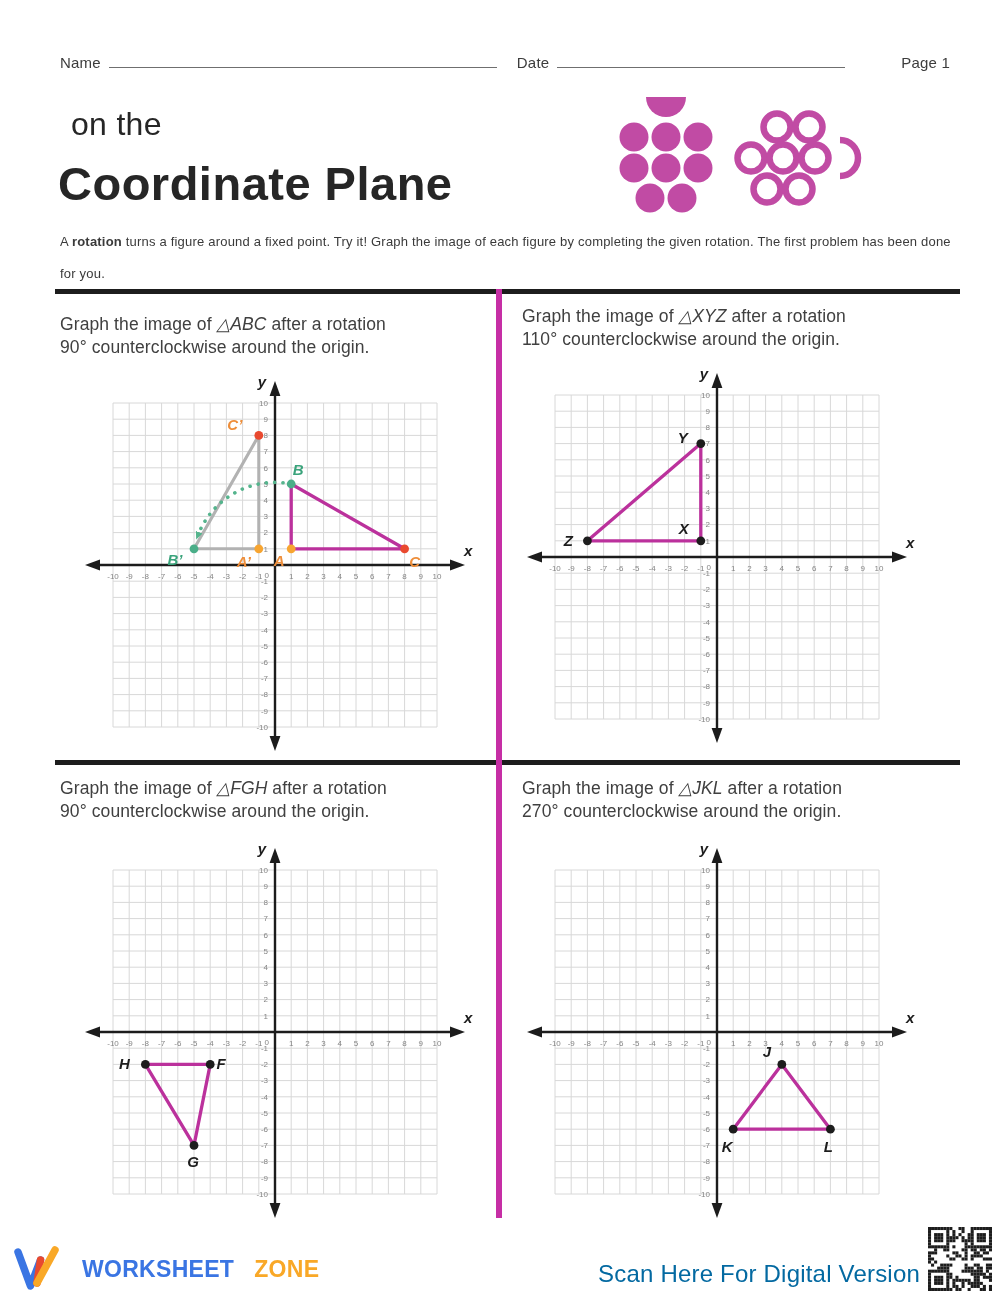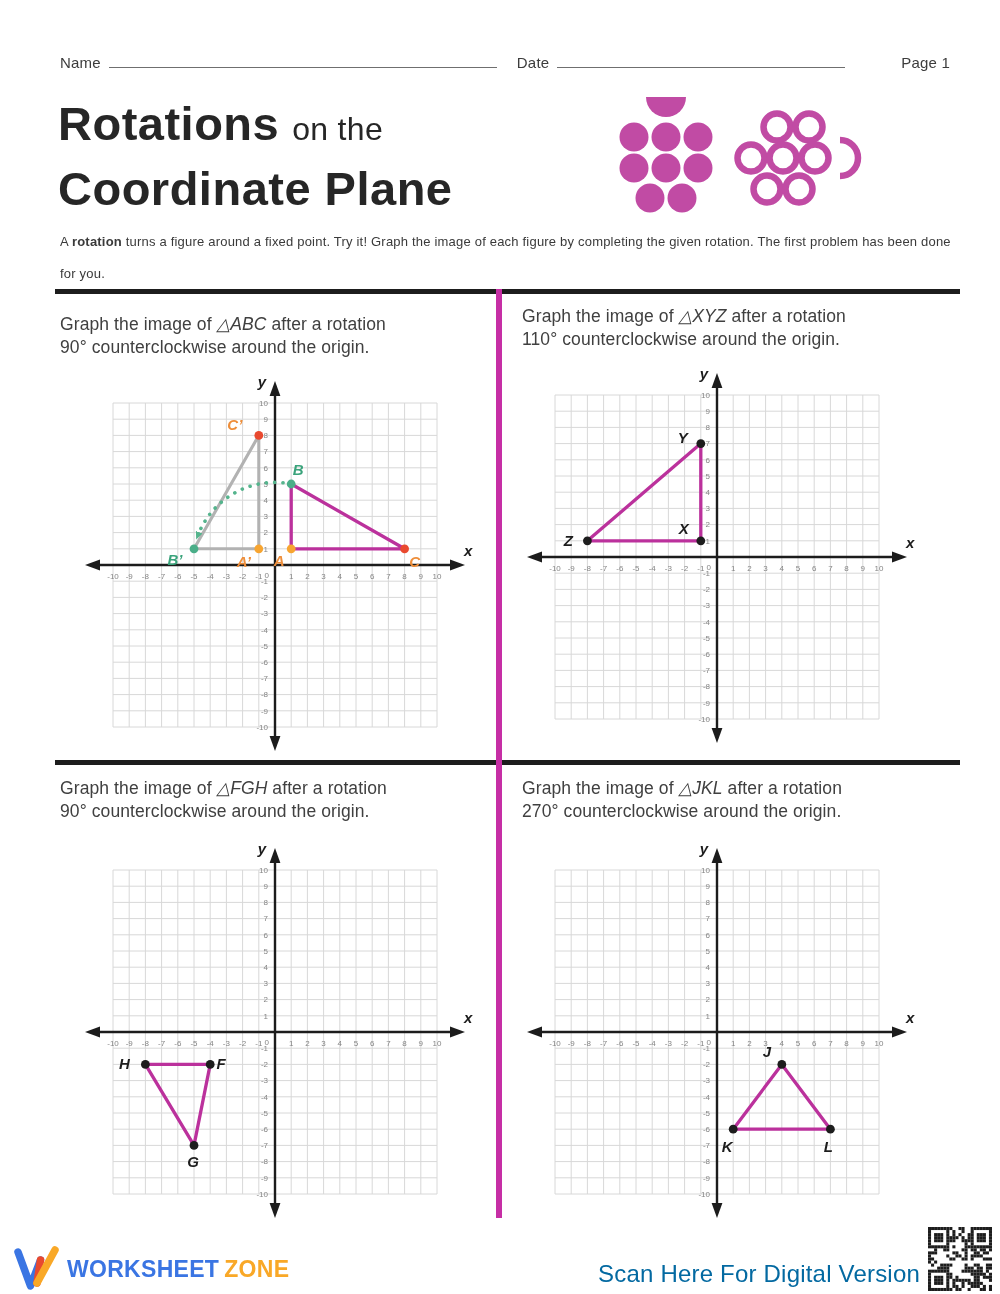--- a/index.html
+++ b/index.html
@@ -33,41 +33,40 @@
   .p3{left:60px;top:777px;}
   .p4{left:522px;top:777px;}
   .prompt{font-size:17.5px;line-height:22.5px;color:#404040;letter-spacing:.1px;}
   .fig{font-style:italic;}
   .grid-svg{position:absolute;width:420px;height:390px;}
   .p1 .grid-svg,.p3 .grid-svg{left:-5px;}
   .p2 .grid-svg,.p4 .grid-svg{left:-25px;}
   .p1 .grid-svg,.p2 .grid-svg{top:55px;}
   .p3 .grid-svg,.p4 .grid-svg{top:58px;}
   
-  .footer-logo{position:absolute;left:14px;top:1246px;display:flex;align-items:center;}
+  .footer-logo{position:absolute;left:14px;top:1246px;display:flex;align-items:center;gap:15px;}
   .brand-text{font-size:23px;font-weight:700;letter-spacing:.3px;margin-left:7px;}
   .brand-w1{color:var(--brand-blue,#3a75e3);}
   .brand-w2{color:var(--brand-yellow,#f9a827);margin-left:5px;}
   .scan-text{position:absolute;right:80px;top:1260px;font-size:24px;color:#0369a1;letter-spacing:.2px;}
   .qr{position:absolute;right:8px;top:1227px;}
 </style>
 </head>
 <body style="--divider: #c62ea5; --brand-blue: #3a75e3; --brand-yellow: #f9a827;">
 
 <div class="header-row">
   <span>Name</span>
   <span class="blank-line blank-name"></span>
   <span>Date</span>
   <span class="blank-line blank-date"></span>
   <span class="page-label">Page 1</span>
 </div>
 
 <div class="title-block">
   <div class="title-line">
-    <span class="title-big">Rotations</span>
     <span class="title-mid">on the</span>
   </div>
   <div class="title-line">
     <span class="title-big">Coordinate Plane</span>
   </div>
 </div>
 
 <svg class="berries" width="258" height="128" viewBox="0 0 258 128">
   <g fill="#c14ba4">
     <path d="M34 7 h40 a20 20 0 0 1 -40 0 z" transform="translate(0,-2)"></path>

